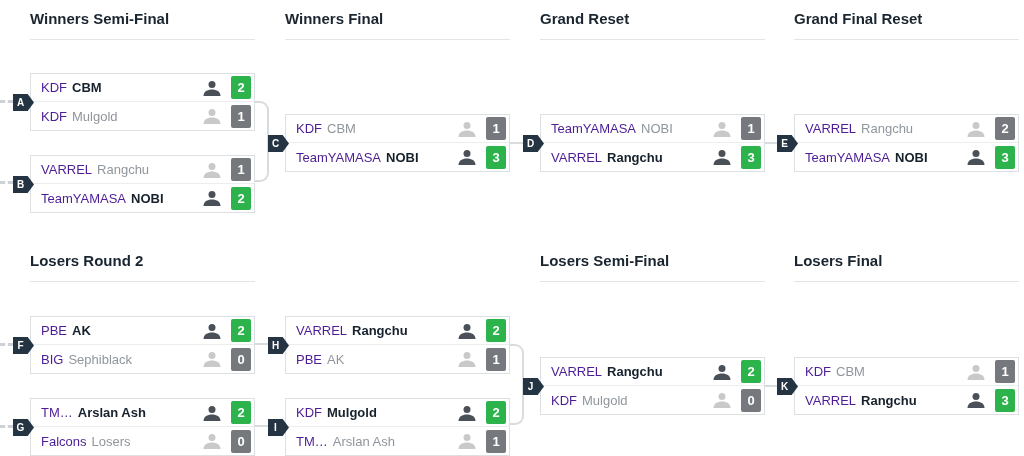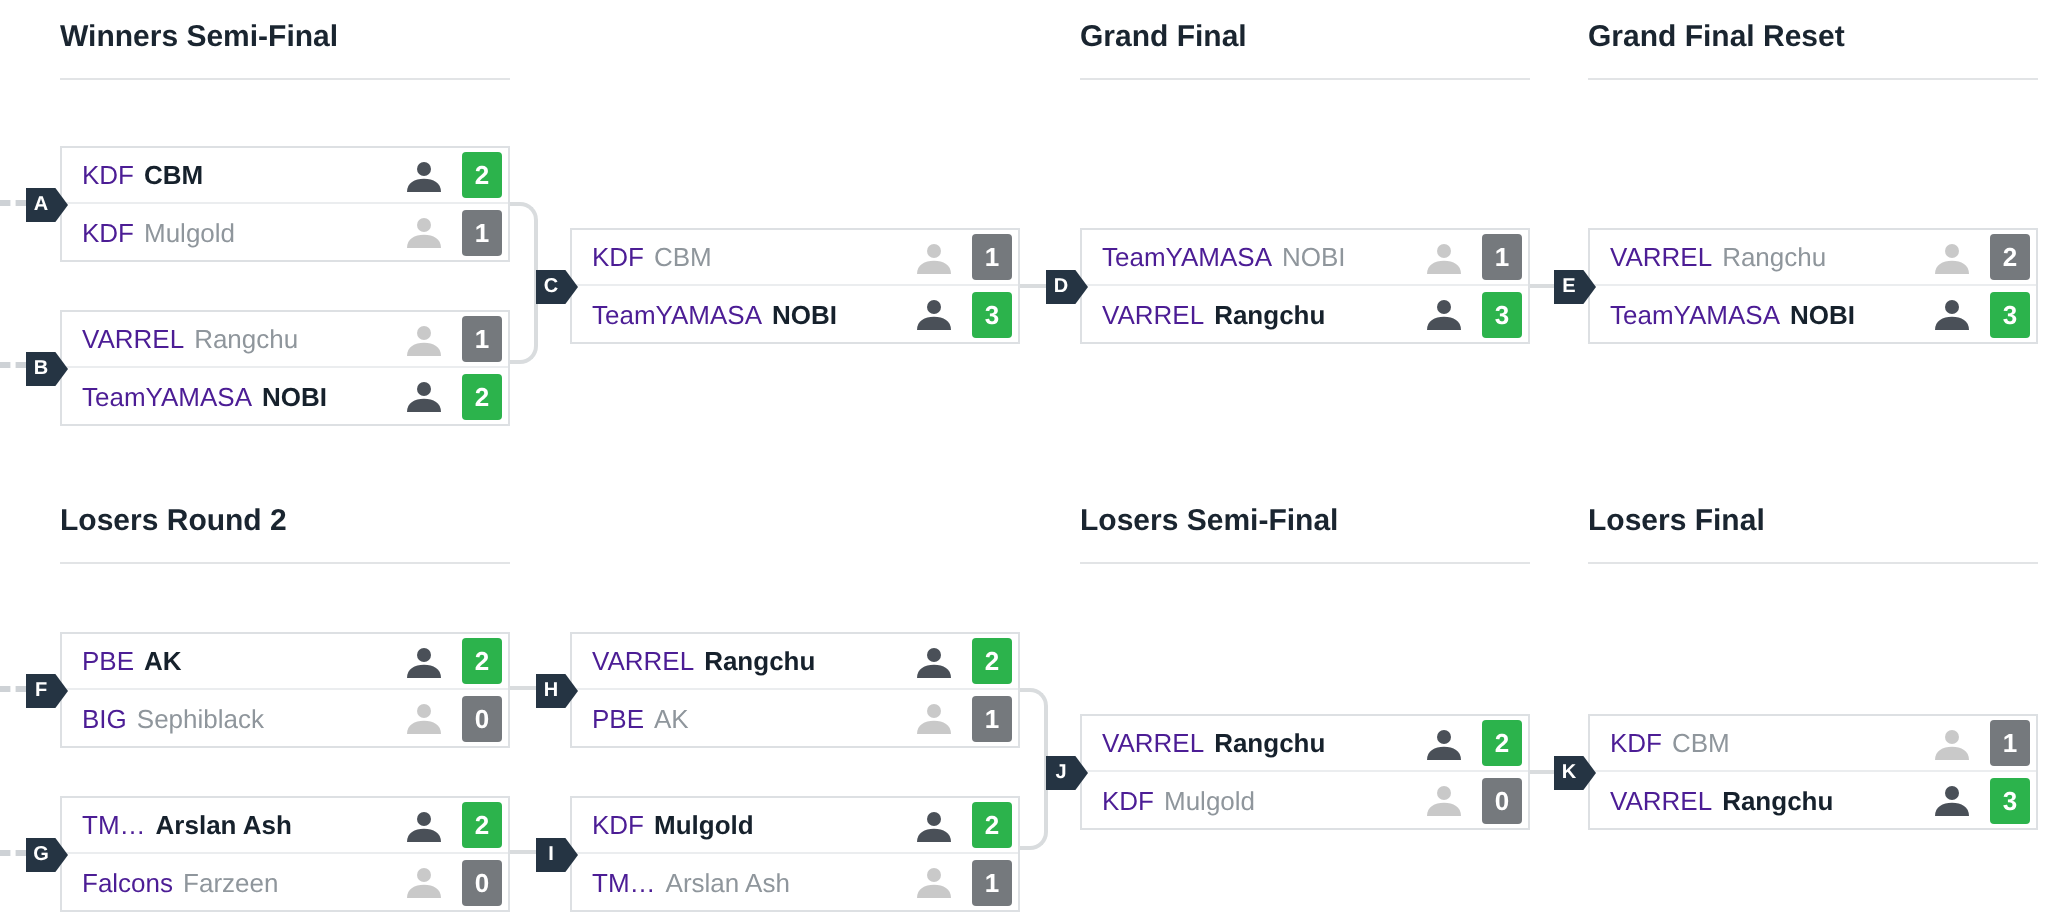--- a/index.html
+++ b/index.html
@@ -32,21 +32,22 @@
   .conn.h{border-top:2px solid #d9dcde;height:0;}
   .conn.elbow-down{border-top:2px solid #d9dcde;border-right:2px solid #d9dcde;border-top-right-radius:9px;}
   .conn.elbow-up{border-bottom:2px solid #d9dcde;border-right:2px solid #d9dcde;border-bottom-right-radius:9px;}
 </style>
 </head>
 <body>
 
 <div id="stage">
 
   <div class="hdr" style="left:30px;top:10px">Winners Semi-Final</div>
-  <div class="hdr" style="left:540px;top:10px">Grand Final</div>
+  <div class="hdr" style="left:285px;top:10px">Winners Final</div>
+  <div class="hdr" style="left:540px;top:10px">Grand Reset</div>
   <div class="hdr" style="left:794px;top:10px">Grand Final Reset</div>
   <div class="hdr" style="left:30px;top:252px">Losers Round 2</div>
   <div class="hdr" style="left:540px;top:252px">Losers Semi-Final</div>
   <div class="hdr" style="left:794px;top:252px">Losers Final</div>
 
   <div class="stub" style="left:0;top:100px;width:13px"></div>
   <div class="stub" style="left:0;top:181px;width:13px"></div>
   <div class="stub" style="left:0;top:343px;width:13px"></div>
   <div class="stub" style="left:0;top:425px;width:13px"></div>
 
@@ -198,21 +199,21 @@
       <span class="team">TM…</span>
       <span class="name">Arslan Ash</span>
       <svg class="icon" viewBox="0 0 24 16">
           <circle cx="12" cy="4.5" r="3.5" fill="#4a5058"></circle>
           <path d="M3.5 16c0-4.6 3.8-6.6 8.5-6.6s8.5 2 8.5 6.6z" fill="#4a5058"></path>
         </svg>
       <span class="score">2</span>
     </div>
     <div class="prow lose">
       <span class="team">Falcons</span>
-      <span class="name">Farzeen</span>
+      <span class="name">Losers</span>
       <svg class="icon" viewBox="0 0 24 16">
           <circle cx="12" cy="4.5" r="3.5" fill="#4a5058"></circle>
           <path d="M3.5 16c0-4.6 3.8-6.6 8.5-6.6s8.5 2 8.5 6.6z" fill="#4a5058"></path>
         </svg>
       <span class="score">0</span>
     </div>
   </div>
 
   <div class="match" style="left:285px;top:316px">
     <div class="badge">H</div>

